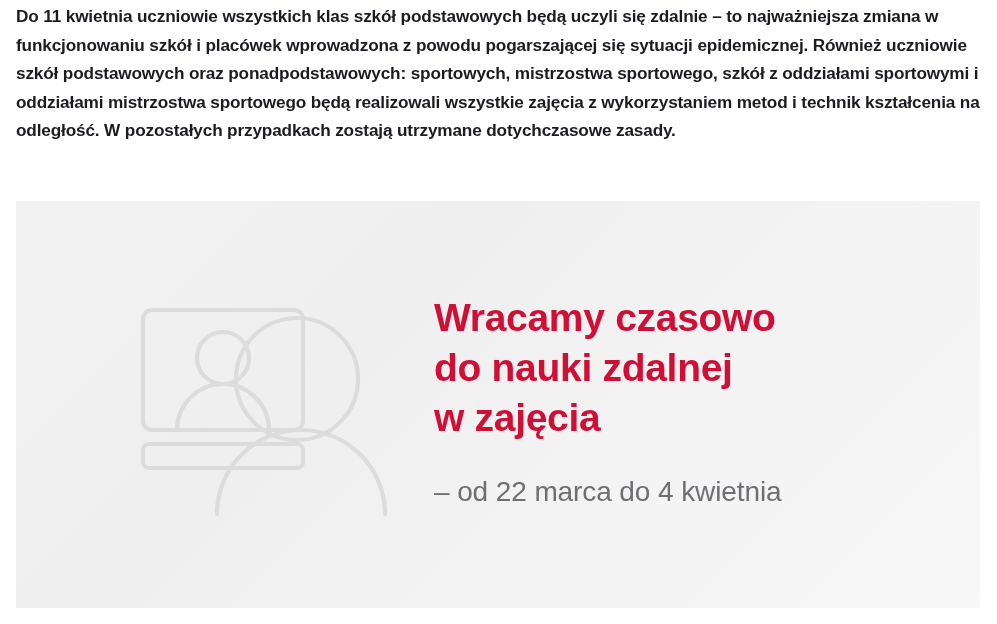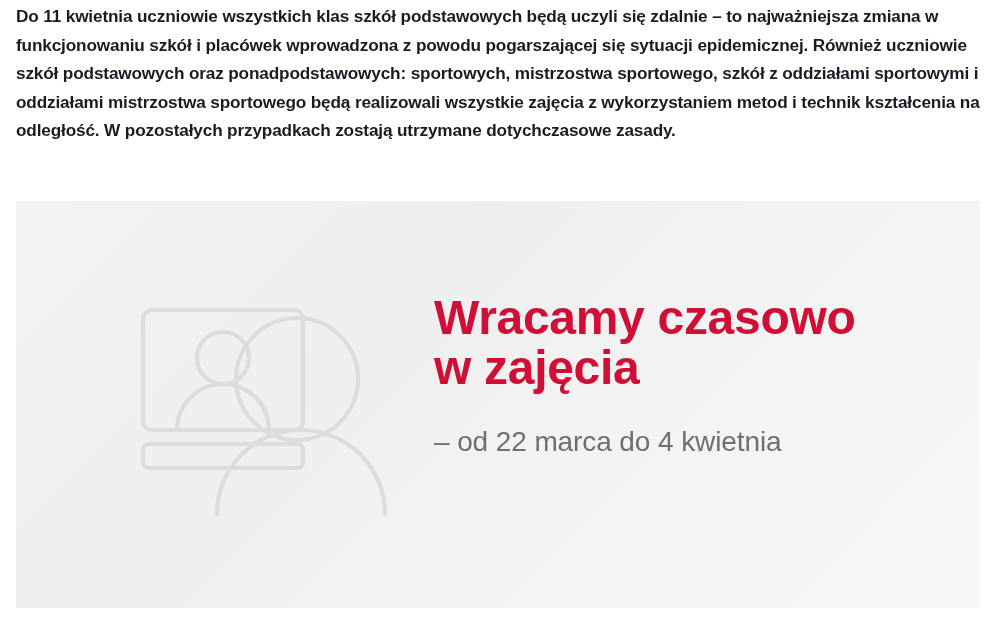--- a/index.html
+++ b/index.html
@@ -72,21 +72,21 @@
 
   
   .banner-text {
     position: absolute;
     left: 418px;
     top: 92px;
     width: 520px;
   }
   .banner-headline {
     margin: 0;
-    font-size: 48px;
+    font-size: 39px;
     line-height: 50px;
     font-weight: bold;
     color: #D00F36;
     letter-spacing: -0.3px;
   }
   .banner-headline .hl-line {
     display: block;
     white-space: nowrap;
   }
   .banner-subline {
@@ -125,20 +125,21 @@
 
           <circle cx="176" cy="83" r="61"></circle>
 
           <path d="M96 218 a84 84 0 0 1 168 0"></path>
         </svg>
       </div>
 
       <div class="banner-text">
         <div class="banner-headline">
           <span class="hl-line">Wracamy czasowo</span>
+          <span class="hl-line">do nauki zdalnej</span>
           <span class="hl-line">w zajęcia</span>
         </div>
         <div class="banner-subline">– od 22 marca do 4 kwietnia</div>
       </div>
 
     </div>
   </div>
 
 </div>
 

